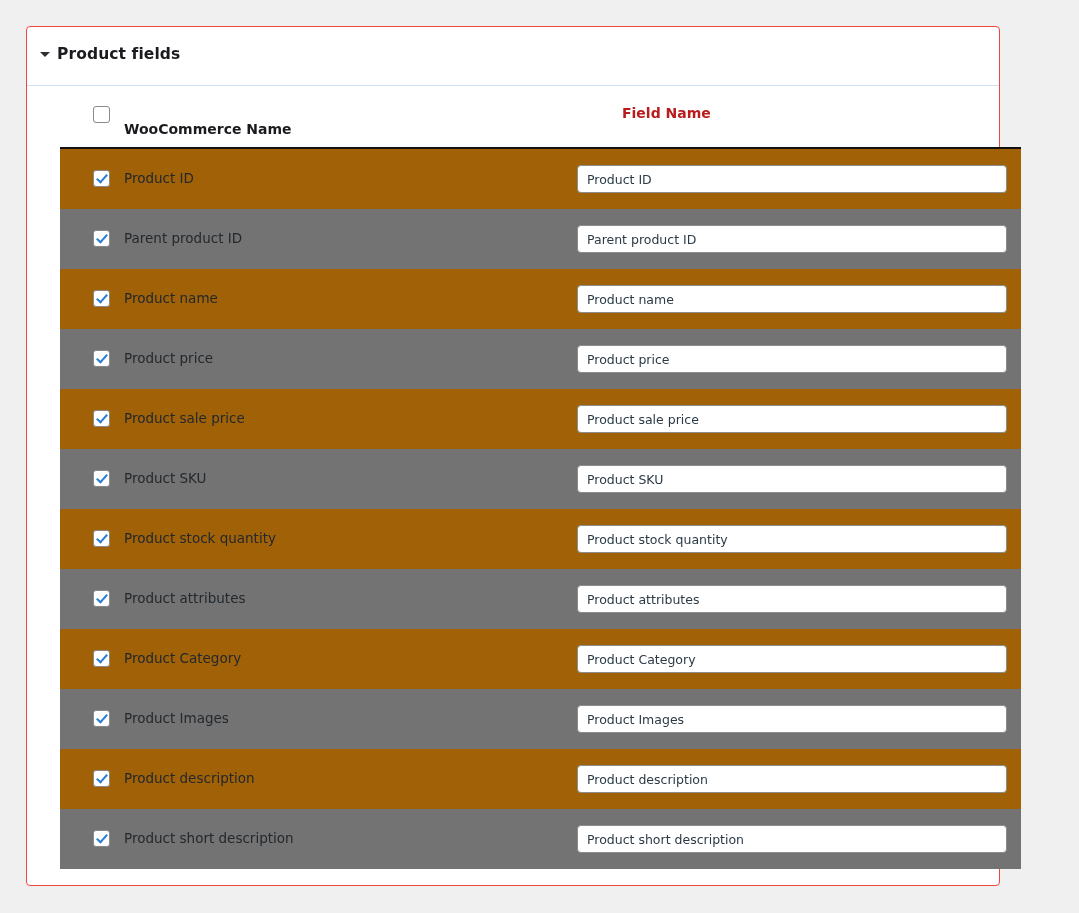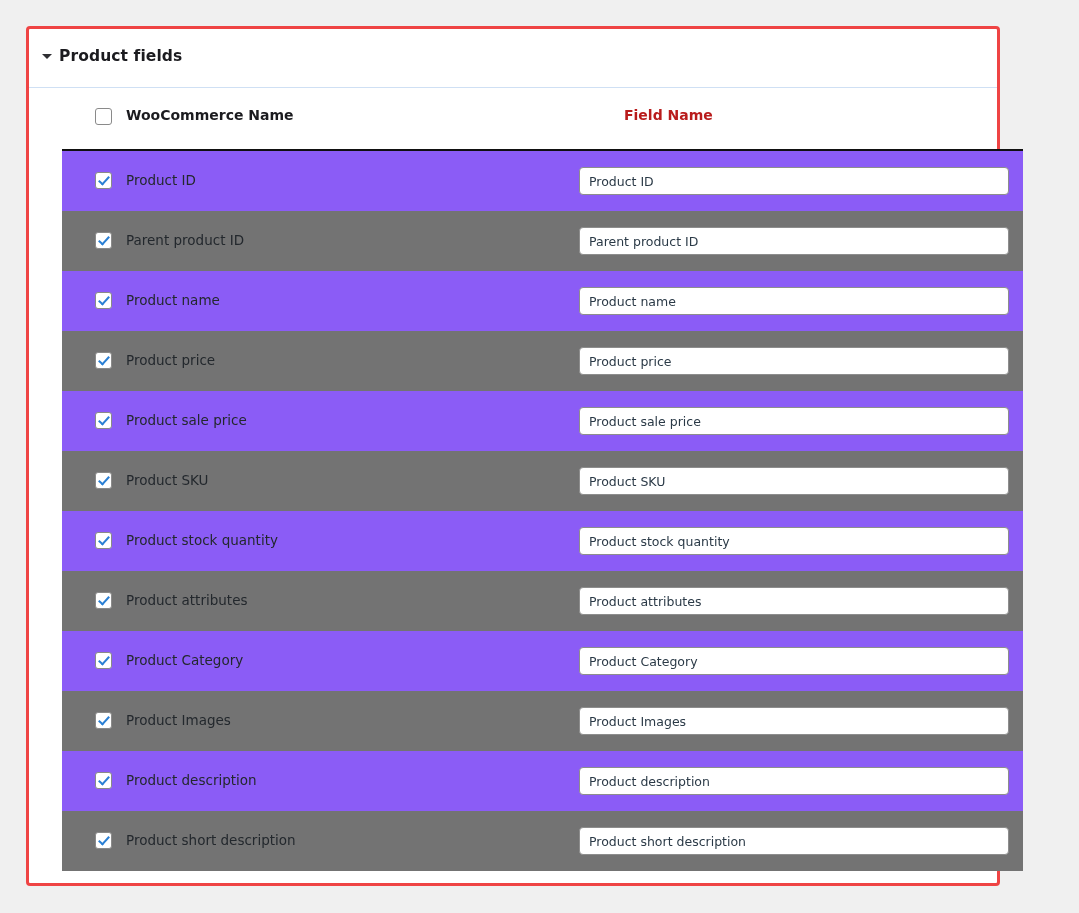--- a/index.html
+++ b/index.html
@@ -15,21 +15,21 @@
     overflow: hidden;
   }
 
   .panel {
     position: absolute;
     left: 26px;
     top: 26px;
     width: 974px;
     height: 860px;
     background: #ffffff;
-    border: 3px solid #ef4444;
+    border: 1px solid #ef4444;
     border-radius: 4px;
     box-sizing: border-box;
   }
 
   
   .panel-header {
     position: relative;
     height: 59px;
     border-bottom: 1px solid #cfe0f4;
     box-sizing: border-box;
@@ -81,42 +81,42 @@
     border-bottom: 2px solid #111111;
   }
   .th-check {
     position: absolute;
     left: 33px;
     top: 20px;
   }
   .th-name {
     position: absolute;
     left: 64px;
-    top: 19px;
+    top: 35px;
     font-size: 14px;
     font-weight: bold;
     color: #1b1b1f;
   }
   .th-field {
     position: absolute;
     left: 517px;
     top: 19px;
     font-size: 14px;
     font-weight: bold;
     color: #b91c1c;
     margin-left: 45px;
   }
 
   .row {
     position: relative;
     height: 60px;
     background: #737373;
   }
   .row.alt {
-    background: #8b5cf6;
+    background: #a16207;
   }
 
   .row-check {
     position: absolute;
     left: 33px;
     top: 21px;
   }
   .row-label {
     position: absolute;
     left: 64px;

